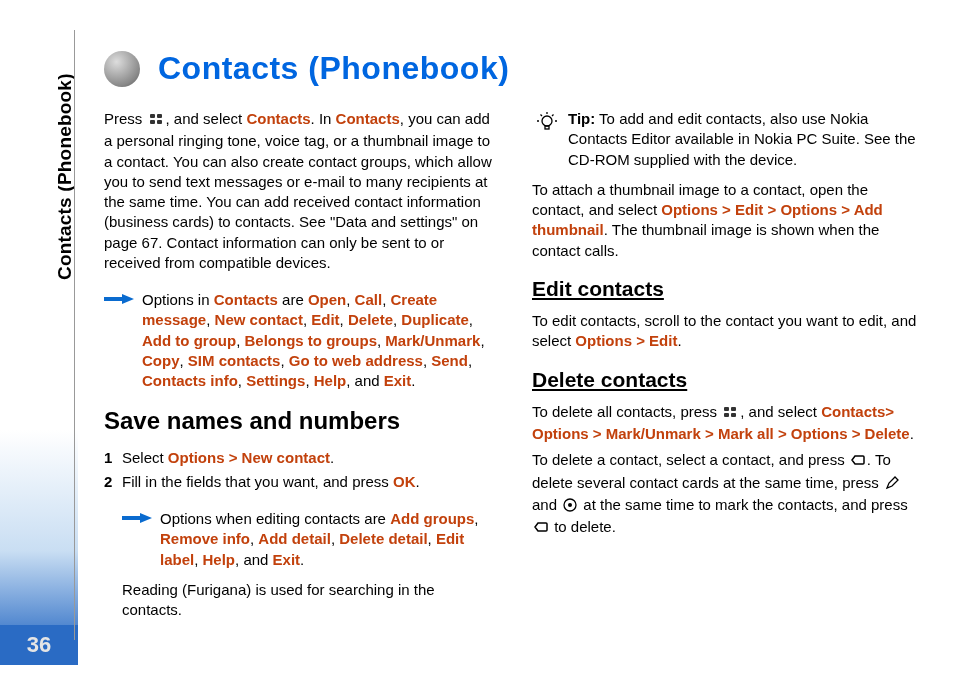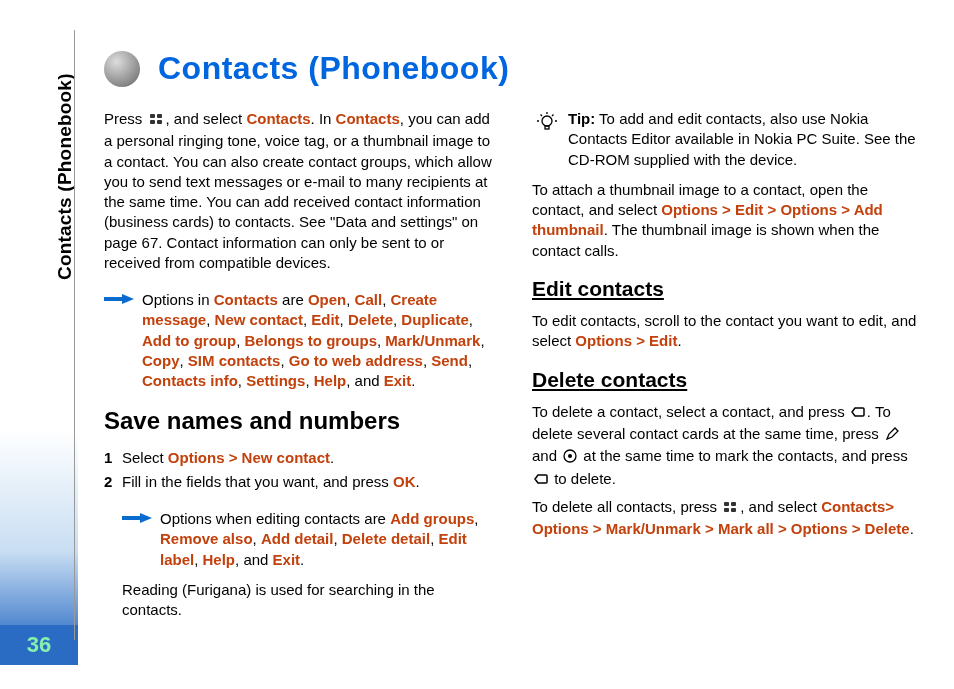--- a/index.html
+++ b/index.html
@@ -38,21 +38,21 @@
     height: 220px;
     background: linear-gradient(to bottom, #ffffff 0%, #c9def3 55%, #2a6bc4 100%);
   }
   .page-num-box {
     position: absolute;
     left: 0;
     top: 625px;
     width: 78px;
     height: 40px;
     background: #2a6bc4;
-    color: #86efac;
+    color: #e5e5e5;
     font-weight: bold;
     font-size: 22px;
     display: flex;
     align-items: center;
     justify-content: center;
   }
   .vline {
     position: absolute;
     left: 74px;
     top: 30px;
@@ -204,21 +204,21 @@
 
     <ol class="steps">
       <li><span class="num">1</span><span>Select </span><span class="link">Options &gt; New contact</span><span>.</span></li>
       <li><span class="num">2</span><span>Fill in the fields that you want, and press </span><span class="link">OK</span><span>.</span>
         <div class="arrow-block" style="margin-left:0;">
           <span class="arrow-icon">
             <svg width="30" height="10" viewBox="0 0 30 10">
                 <polygon points="0,3 18,3 18,0 30,5 18,10 18,7 0,7" fill="#0a6bcf"></polygon>
               </svg>
           </span>
-          <span>Options when editing contacts are </span><span class="link">Add groups</span>, <span class="link">Remove also</span>, <span class="link">Add detail</span>, <span class="link">Delete detail</span>, <span class="link">Edit label</span>, <span class="link">Help</span><span>, and </span><span class="link">Exit</span><span>.</span>
+          <span>Options when editing contacts are </span><span class="link">Add groups</span>, <span class="link">Remove info</span>, <span class="link">Add detail</span>, <span class="link">Delete detail</span>, <span class="link">Edit label</span>, <span class="link">Help</span><span>, and </span><span class="link">Exit</span><span>.</span>
         </div>
       </li>
     </ol>
 
     <p class="indent">Reading (Furigana) is used for searching in the contacts.</p>
 
     <div class="tip-block colbreak">
       <span class="tip-icon">
         <svg width="22" height="22" viewBox="0 0 22 22">
             <g stroke="#000" stroke-width="1.3" fill="none">
@@ -239,34 +239,34 @@
       <span>To attach a thumbnail image to a contact, open the contact, and select </span><span class="link">Options &gt; Edit &gt; Options &gt; Add thumbnail</span><span>. The thumbnail image is shown when the contact calls.</span>
     </p>
 
     <h3 class="sub">Edit contacts</h3>
     <p>
       <span>To edit contacts, scroll to the contact you want to edit, and select </span><span class="link">Options &gt; Edit</span><span>.</span>
     </p>
 
     <h3 class="sub">Delete contacts</h3>
     <p>
+      <span>To delete all contacts, press </span><span class="glyph"><svg width="15" height="14" viewBox="0 0 15 14">
+            <rect x="1" y="2" width="5" height="4" rx="1" fill="#333"></rect>
+            <rect x="8" y="2" width="5" height="4" rx="1" fill="#333"></rect>
+            <rect x="1" y="8" width="5" height="4" rx="1" fill="#333"></rect>
+            <rect x="8" y="8" width="5" height="4" rx="1" fill="#333"></rect>
+          </svg></span><span>, and select </span><span class="link">Contacts&gt; Options &gt; Mark/Unmark &gt; Mark all &gt; Options &gt; Delete</span><span>.</span>
+    </p>
+    <p>
       <span>To delete a contact, select a contact, and press </span><span class="glyph"><svg width="14" height="14" viewBox="0 0 14 14">
             <path d="M4 3 h8 a1 1 0 0 1 1 1 v6 a1 1 0 0 1 -1 1 h-8 l-3 -4 z" fill="none" stroke="#000" stroke-width="1.5"></path>
           </svg></span><span>. To delete several contact cards at the same time, press </span><span class="glyph"><svg width="14" height="14" viewBox="0 0 14 14">
             <path d="M2 12 l2 -5 6 -6 3 3 -6 6 -5 2 z" fill="none" stroke="#000" stroke-width="1.3"></path>
           </svg></span><span> and </span><span class="glyph"><svg width="14" height="14" viewBox="0 0 14 14">
             <circle cx="7" cy="7" r="6" fill="none" stroke="#000" stroke-width="1.3"></circle>
             <circle cx="7" cy="7" r="2" fill="#000"></circle>
           </svg></span><span> at the same time to mark the contacts, and press </span><span class="glyph"><svg width="14" height="14" viewBox="0 0 14 14">
             <path d="M4 3 h8 a1 1 0 0 1 1 1 v6 a1 1 0 0 1 -1 1 h-8 l-3 -4 z" fill="none" stroke="#000" stroke-width="1.5"></path>
           </svg></span><span> to delete.</span>
     </p>
-    <p>
-      <span>To delete all contacts, press </span><span class="glyph"><svg width="15" height="14" viewBox="0 0 15 14">
-            <rect x="1" y="2" width="5" height="4" rx="1" fill="#333"></rect>
-            <rect x="8" y="2" width="5" height="4" rx="1" fill="#333"></rect>
-            <rect x="1" y="8" width="5" height="4" rx="1" fill="#333"></rect>
-            <rect x="8" y="8" width="5" height="4" rx="1" fill="#333"></rect>
-          </svg></span><span>, and select </span><span class="link">Contacts&gt; Options &gt; Mark/Unmark &gt; Mark all &gt; Options &gt; Delete</span><span>.</span>
-    </p>
 
   </div>
 </div>
 
 </body></html>

